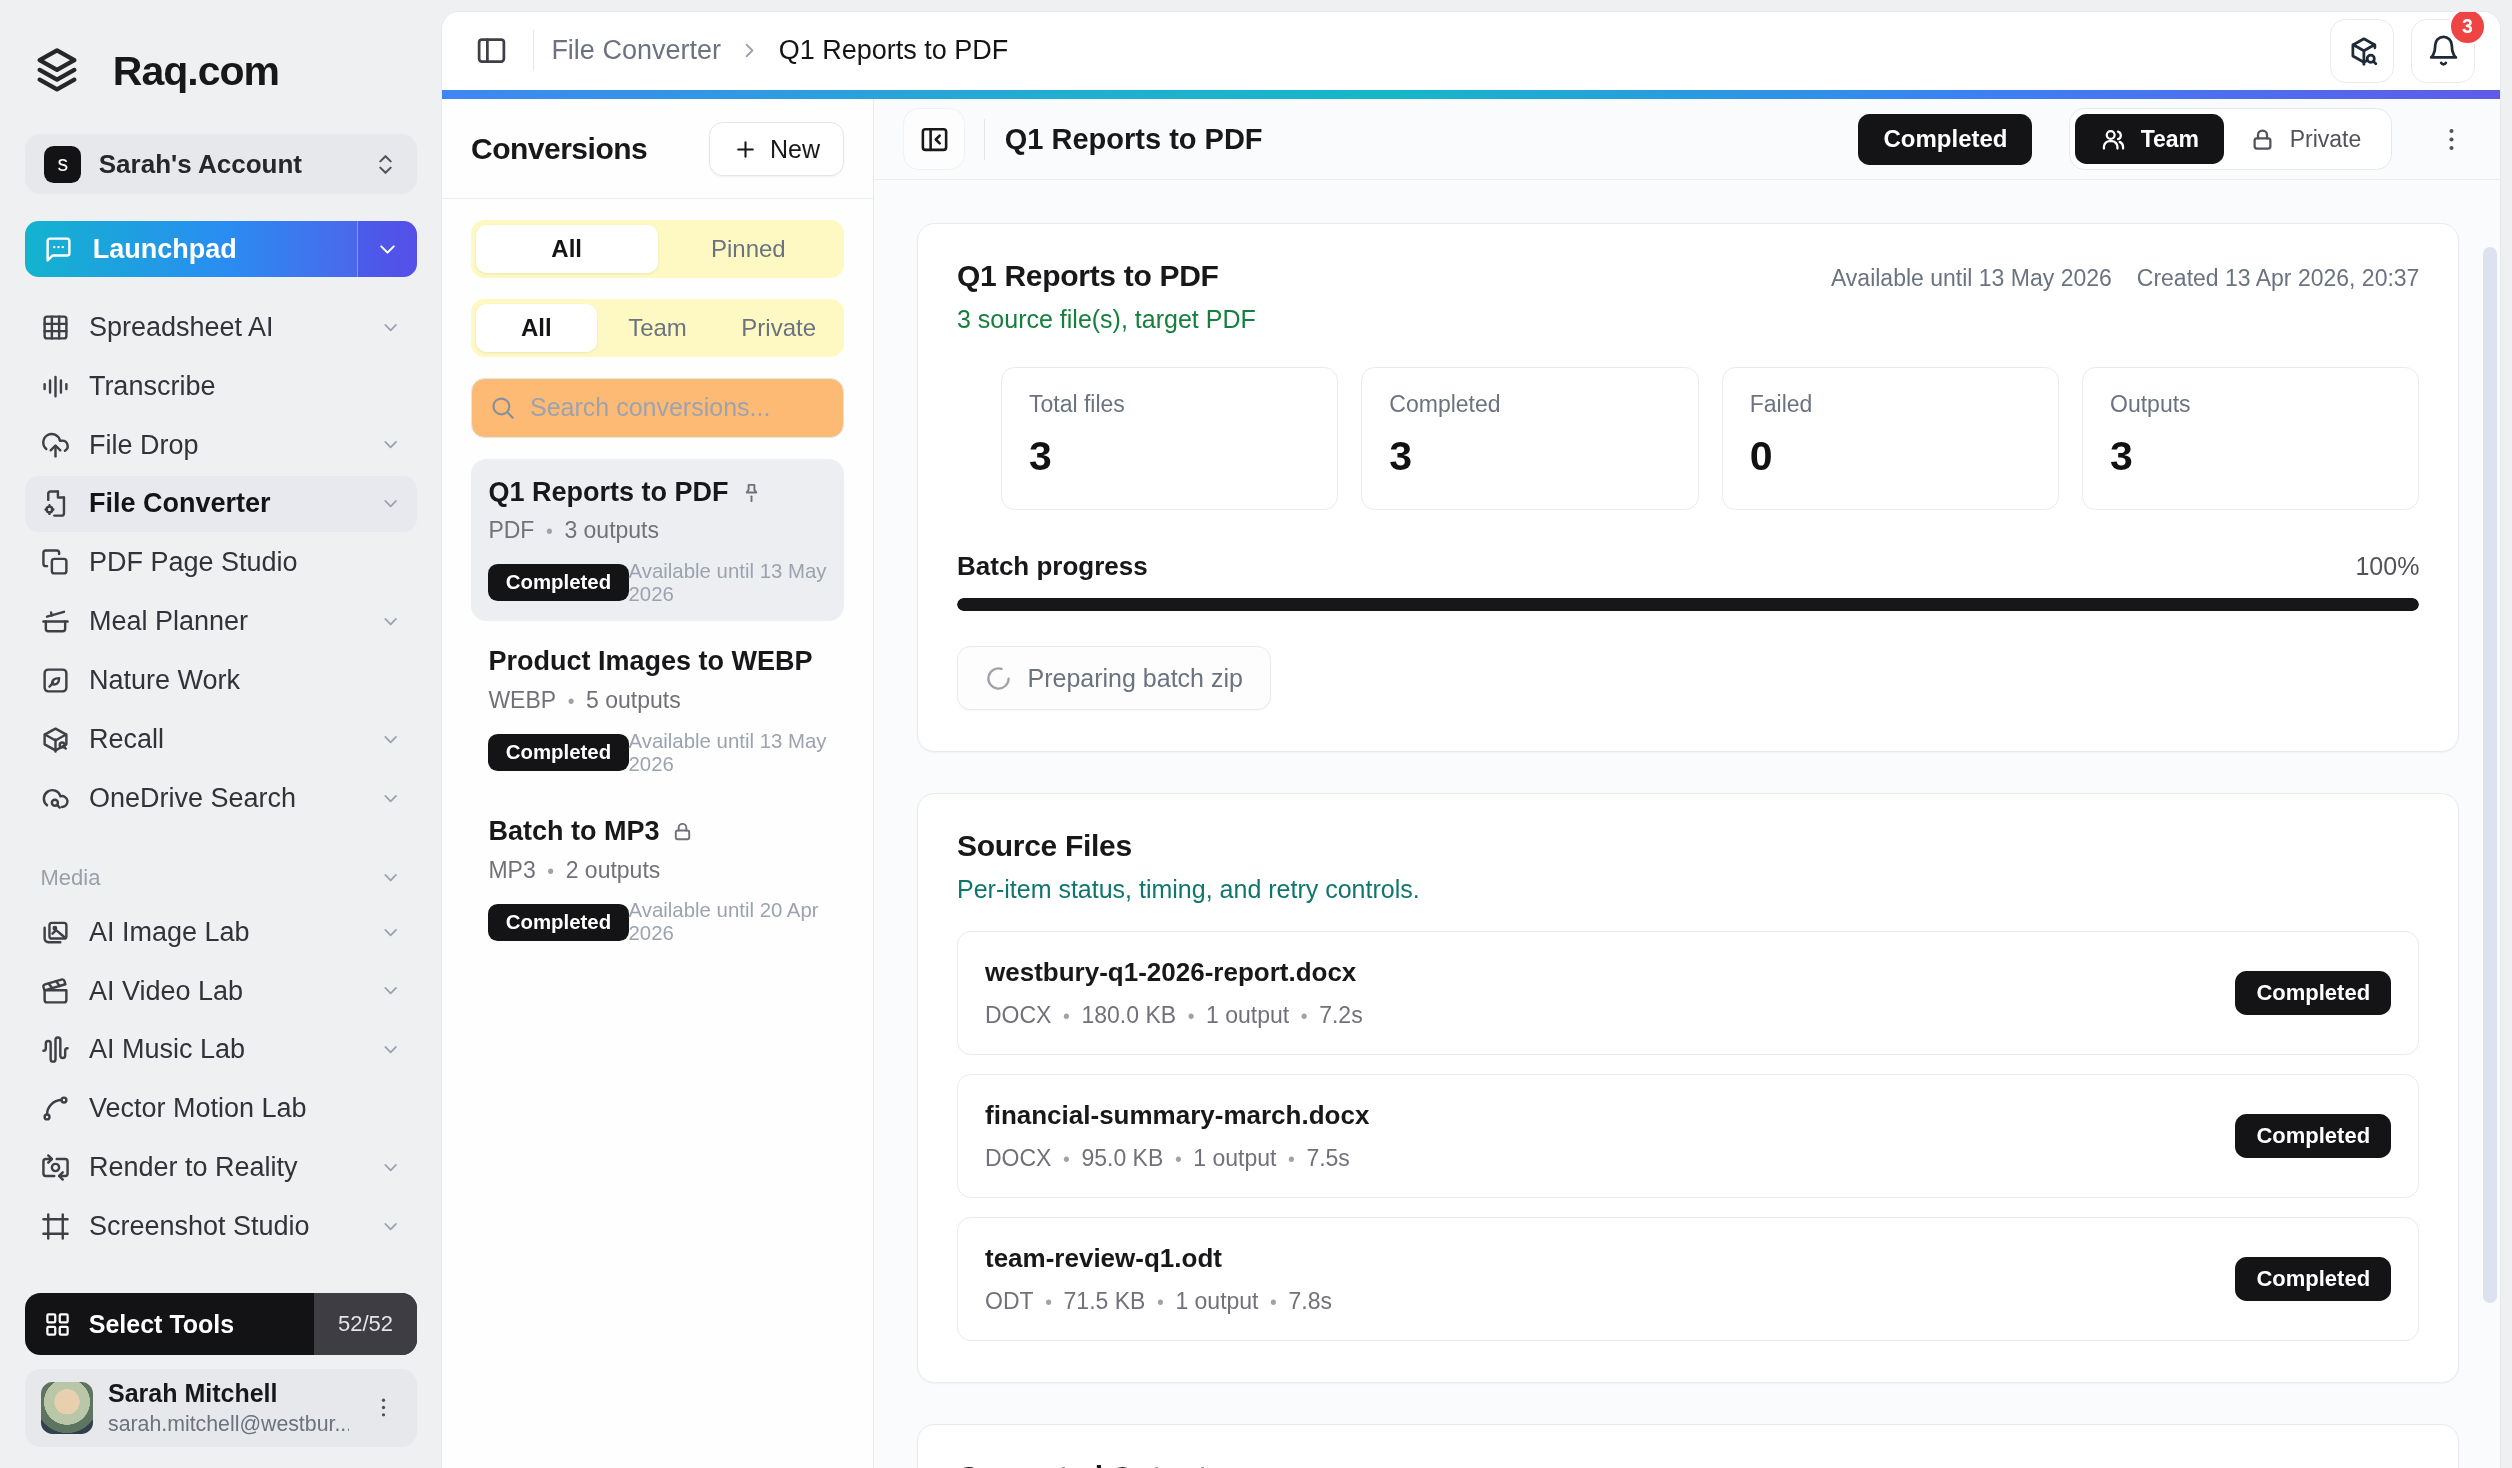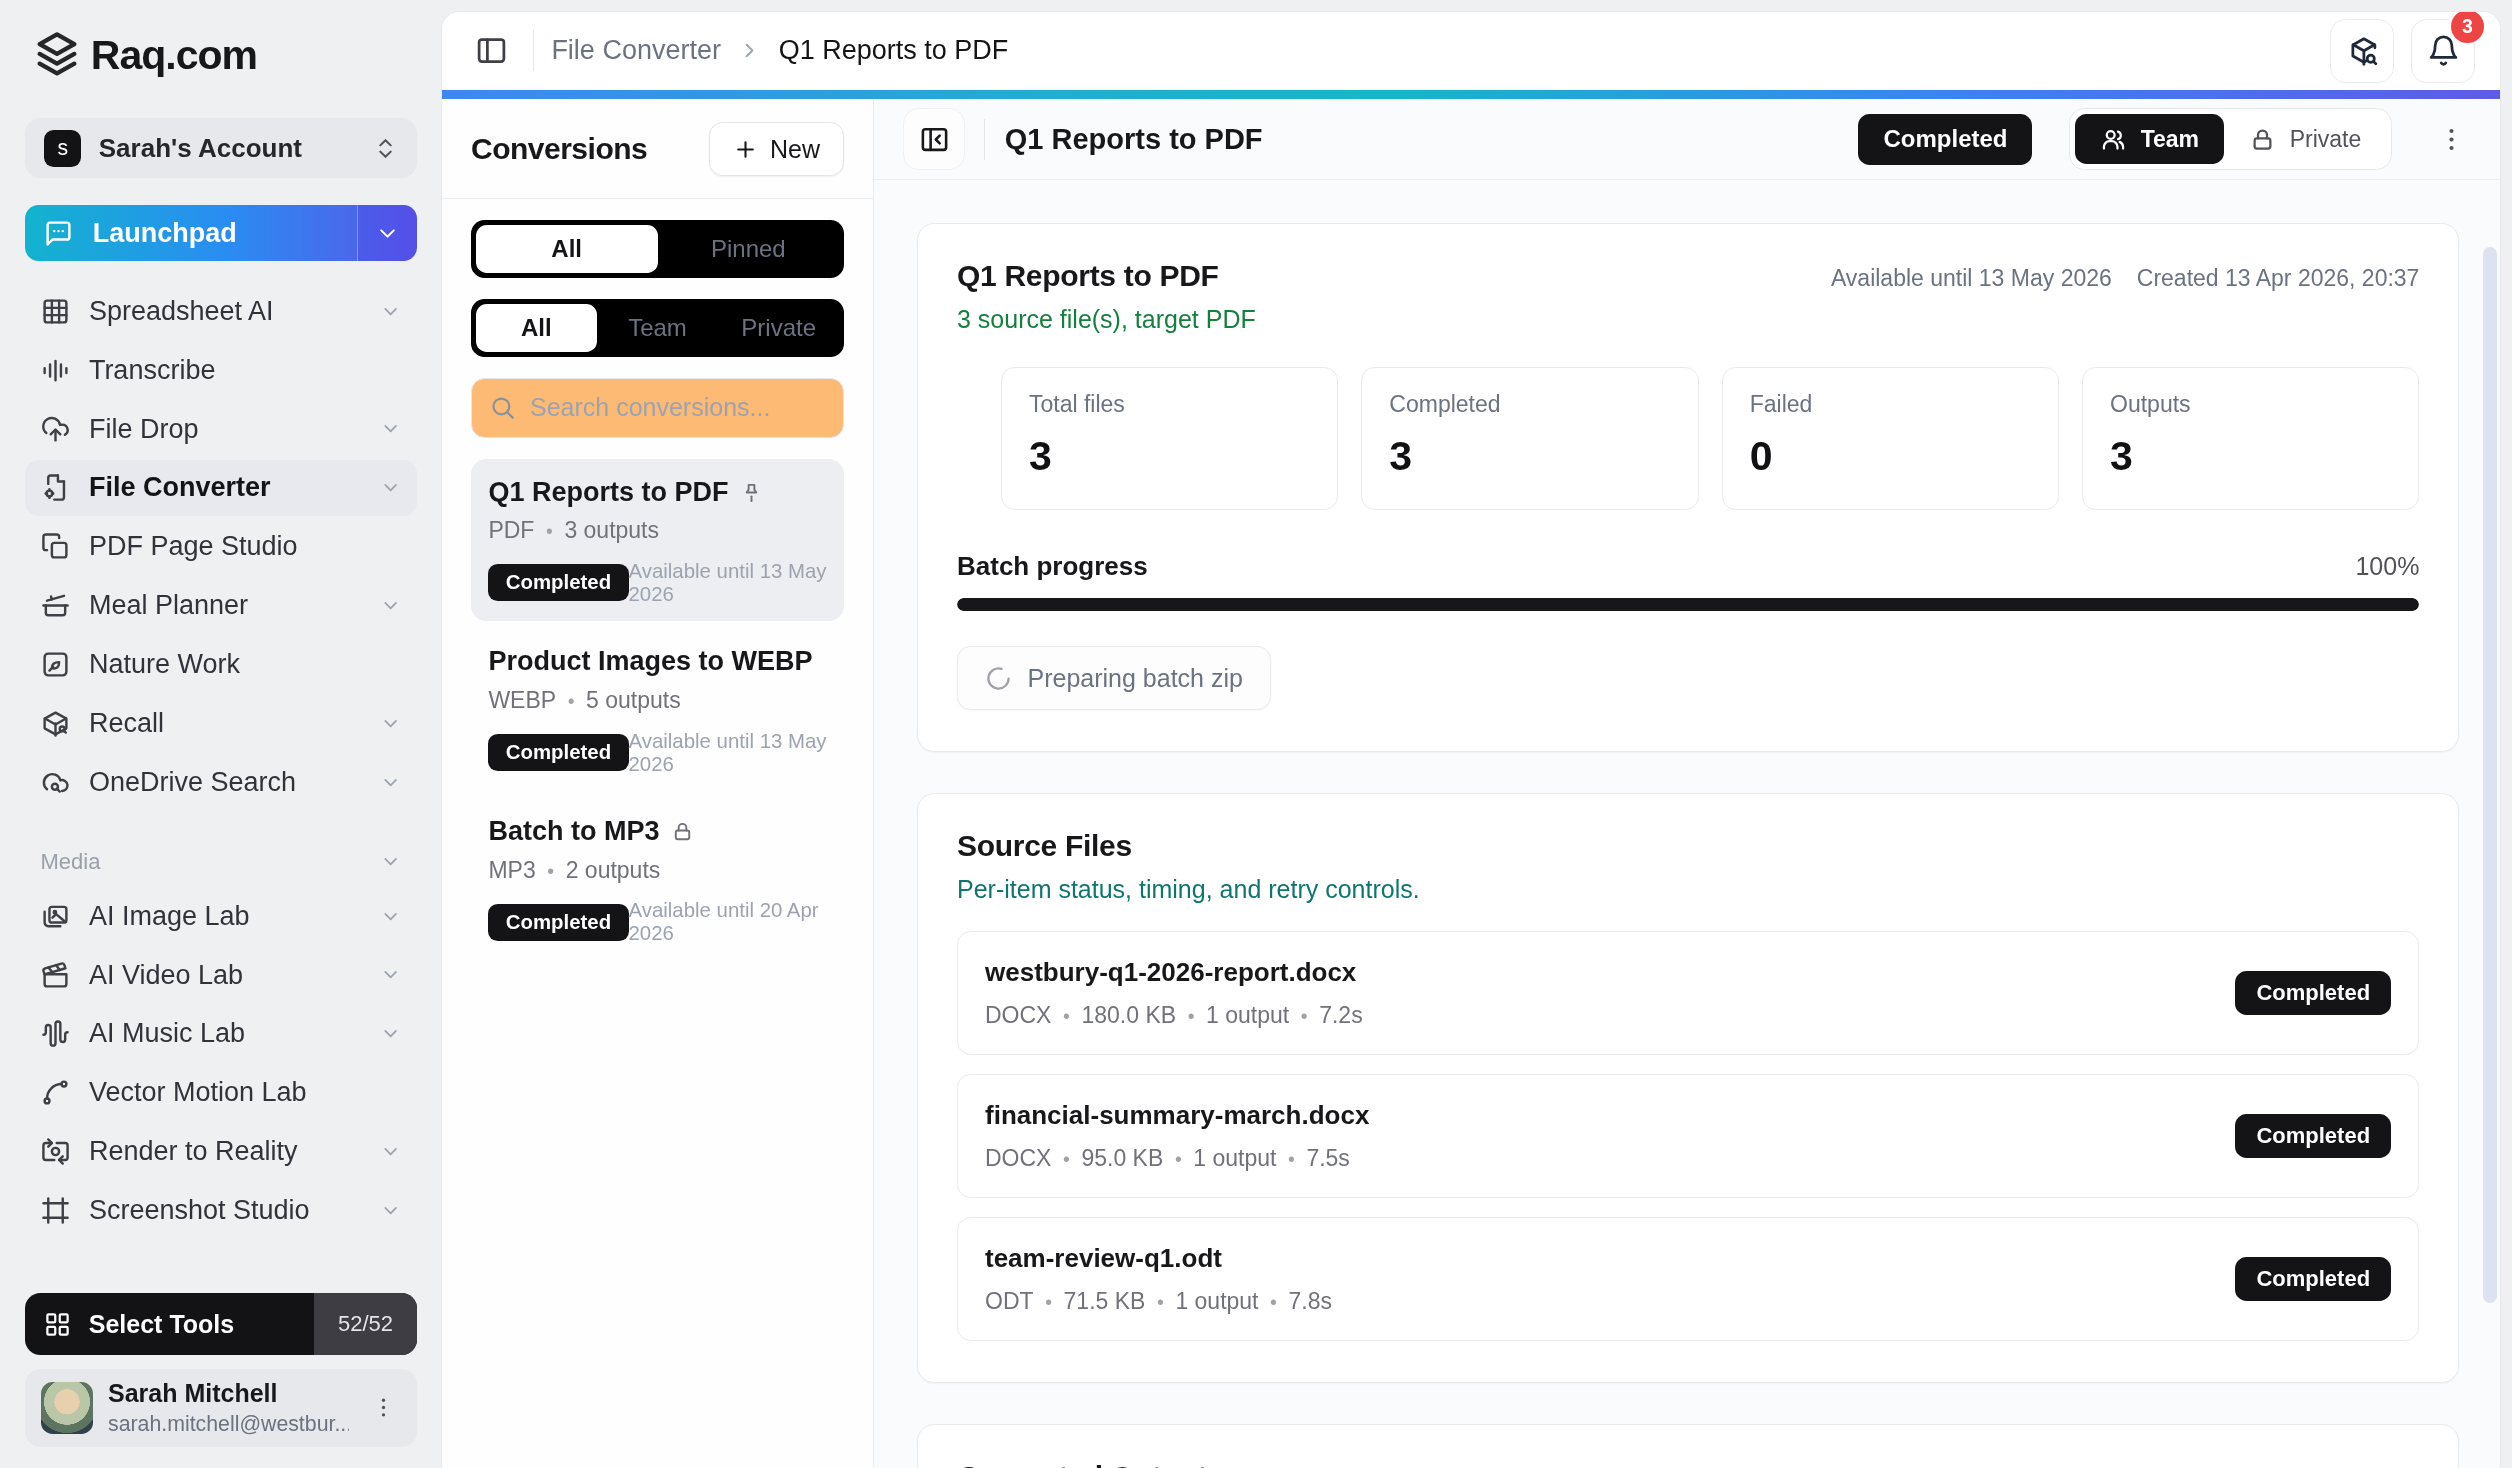--- a/index.html
+++ b/index.html
@@ -3,21 +3,21 @@
 <meta charset="utf-8">
 <title>Raq.com</title>
 <style>
   * { margin:0; padding:0; box-sizing:border-box; }
   html,body { width:2512px; height:1468px; overflow:hidden; }
   body { background:#eef0f2; font-family:"Liberation Sans", sans-serif; color:#18181b; }
   svg { display:block; }
 
   
   .sidebar { position:absolute; left:0; top:0; width:442px; height:1468px; padding:29px 25px 21.3px 25px; display:flex; flex-direction:column; }
-  .logo-row { display:flex; align-items:center; gap:8px; padding-left:5.8px; }
+  .logo-row { display:flex; align-items:center; gap:30px; padding-left:5.8px;margin-top:16px; }
   .logo-mark { color:#27272a; }
   .logo-text { font-size:41px; font-weight:700; letter-spacing:-1px; color:#18181b; }
   .account-pill { margin-top:37px; height:60px; background:#e7e8ec; border-radius:15.5px; display:flex; align-items:center; gap:17.4px; padding:0 19.4px; cursor:pointer; }
   .account-initial { width:37px; height:37px; background:#131316; color:#fff; border-radius:9.7px; display:flex; align-items:center; justify-content:center; font-size:21.3px; }
   .account-label { flex:1; font-size:26px; font-weight:600; color:#26262b; }
   .account-caret { color:#52525b; }
   .nav { margin-top:27px; display:flex; flex-direction:column; gap:2.9px; flex:1; overflow:hidden; }
   .launchpad { height:56px; border-radius:13.6px; background:linear-gradient(90deg,#13b3cf 0%,#2a8cf2 52%,#5a56e8 100%); color:#fff; display:flex; align-items:center; margin-bottom:19.4px; cursor:pointer; }
   .launchpad-main { flex:1; display:flex; align-items:center; gap:19.4px; padding-left:19.4px; font-size:27px; font-weight:600; }
   .launchpad-caret { width:60px; align-self:stretch; display:flex; align-items:center; justify-content:center; border-left:1px solid rgba(255,255,255,.35); background:rgba(70,60,230,.25); border-radius:0 13.6px 13.6px 0; }
@@ -53,21 +53,21 @@
   .bell-badge { position:absolute; top:-11.6px; right:-11.6px; min-width:37px; height:37px; border-radius:968px; background:#ef4444; color:#fff; font-size:19.4px; font-weight:700; display:flex; align-items:center; justify-content:center; border:2.9px solid #fff; }
   .grad-bar { height:9.7px; background:linear-gradient(90deg,#3f86f3 0%,#21aed1 30%,#16b7c9 46%,#3b82f4 74%,#5f5be9 100%); }
   .content-row { flex:1; display:flex; min-height:0; }
 
   
   .panel { width:432px; border-right:1px solid #e9eaec; background:#fefefe; padding:23px 29px 0 29px; display:flex; flex-direction:column; }
   .panel-head { display:flex; align-items:center; justify-content:space-between; padding-bottom:21.3px; }
   .panel-title { font-size:30px; font-weight:700; letter-spacing:-0.5px; }
   .new-btn { display:flex; align-items:center; gap:11.6px; border:1px solid #e4e5e8; border-radius:13.6px; padding:11.6px 23px; background:#fff; box-shadow:0 1px 1.9px rgba(0,0,0,.05); font-size:25px; font-weight:500; color:#18181b; cursor:pointer; }
   .panel-hr { height:1px; background:#ecedef; margin:0 -29px; }
-  .seg-group { margin-top:21.3px; background:#000000; border-radius:13.6px; padding:4.8px; display:flex; }
+  .seg-group { margin-top:21.3px; background:#fef9c3; border-radius:13.6px; padding:4.8px; display:flex; }
   .seg { flex:1; height:48px; border-radius:10.7px; display:flex; align-items:center; justify-content:center; font-size:24px; color:#6b7280; font-weight:500; cursor:pointer; }
   .seg.active { background:#fff; color:#141417; font-weight:600; box-shadow:0 1px 2.9px rgba(0,0,0,.08); }
   .search-box { margin-top:21.3px; height:60px; border:1px solid #e5e7eb; border-radius:13.6px; display:flex; align-items:center; gap:13.6px; padding:0 17.4px; background:#fdba74; }
   .search-box input { border:0; outline:0; flex:1; font-size:25px; color:#18181b; font-family:inherit; background:transparent; }
   .search-box input::placeholder { color:#9ca3af; }
   .search-box .icn { color:#8b919c; }
   .conv-list { margin-top:21.3px; display:flex; flex-direction:column; gap:7.8px; overflow:hidden; }
   .conv-item { border-radius:15.5px; padding:17.4px 17.4px 15.5px 17.4px; cursor:pointer; }
   .conv-item.selected { background:#eceef2; }
   .conv-title-row { display:flex; align-items:center; gap:11.6px; }

